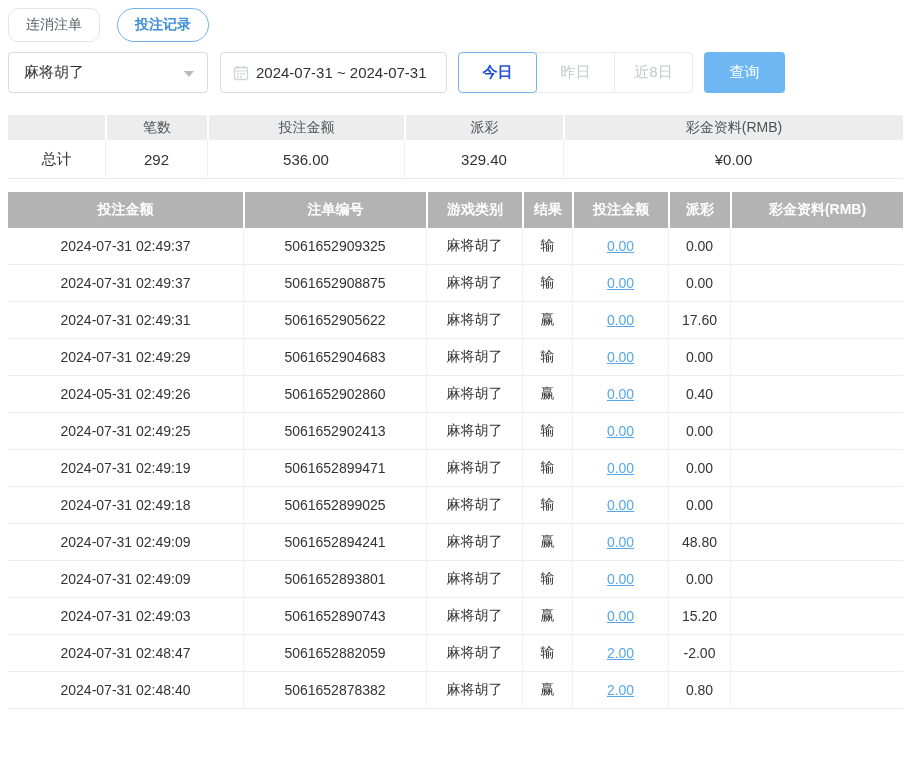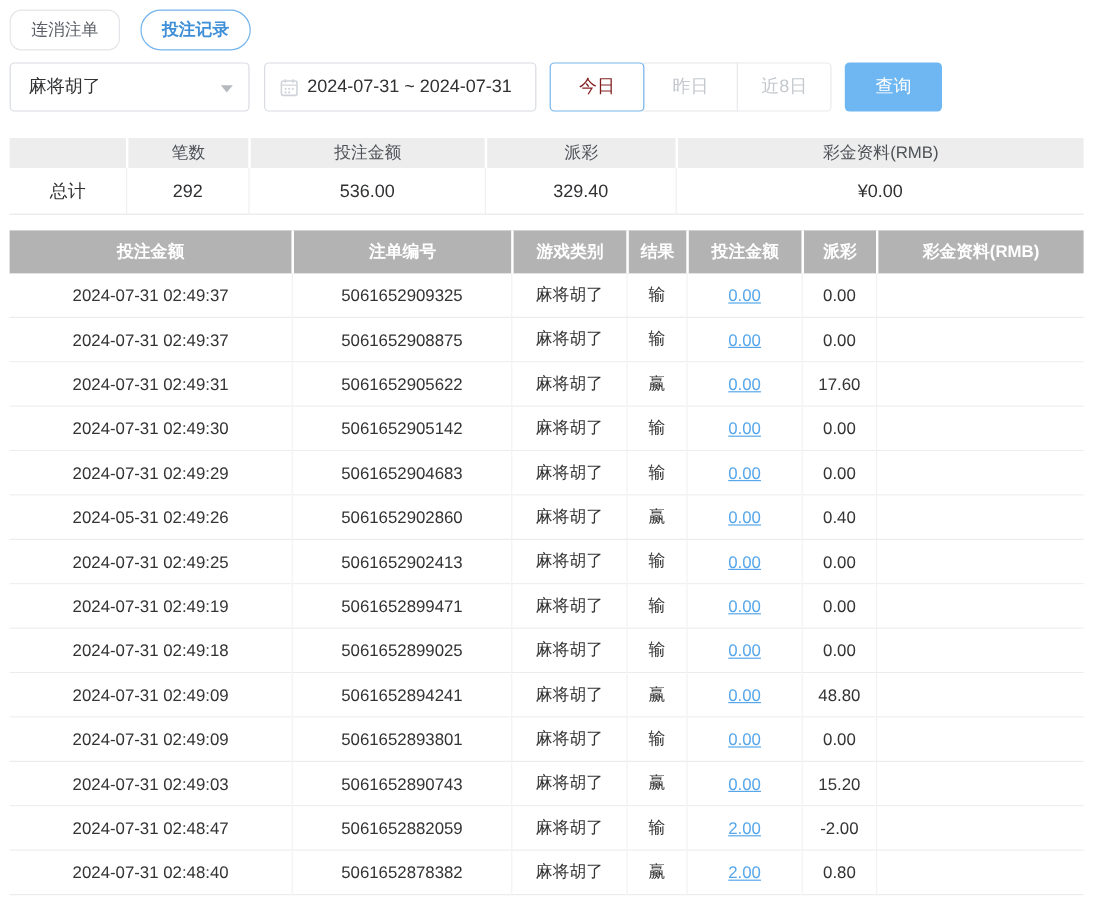--- a/index.html
+++ b/index.html
@@ -40,21 +40,21 @@
   }
   .cal-icon { flex: 0 0 auto; margin: 0 7px 0 4px; display: inline-flex; }
   .range-group { margin-left: 11px; display: flex; }
   .range-btn {
     width: 79px; height: 41px; background: #fff; border: 1px solid #e8eaed;
     color: #c4c8cd; font-size: 15px; display: inline-flex; align-items: center;
     justify-content: center; margin-left: -1px; cursor: pointer; position: relative;
   }
   .range-btn:first-child { margin-left: 0; border-radius: 4px 0 0 4px; }
   .range-btn:last-child { border-radius: 0 4px 4px 0; }
-  .range-btn.active { border: 1px solid #74b4ec; color: #7f1d1d; z-index: 1; border-radius: 4px; }
+  .range-btn.active { border: 1px solid #74b4ec; color: #1d4ed8; z-index: 1; border-radius: 4px; font-weight: bold; }
   .query-btn {
     margin-left: 11px; width: 81px; height: 41px; background: #6fb7f2; color: #fff;
     border: none; border-radius: 4px; font-size: 15px; cursor: pointer;
     font-family: inherit;
   }
 
   
   table { border-collapse: separate; border-spacing: 0; table-layout: fixed; }
   .summary-table { width: 895px; margin-bottom: 13px; }
   .summary-table th {
@@ -208,29 +208,20 @@
     <tr>
       <td>2024-07-31 02:49:31</td>
       <td>5061652905622</td>
       <td>麻将胡了</td>
       <td>赢</td>
       <td><a class="amount-link">0.00</a></td>
       <td>17.60</td>
       <td></td>
     </tr>
 
-    <tr>
-      <td>2024-07-31 02:49:30</td>
-      <td>5061652905142</td>
-      <td>麻将胡了</td>
-      <td>输</td>
-      <td><a class="amount-link">0.00</a></td>
-      <td>0.00</td>
-      <td></td>
-    </tr>
 
     <tr>
       <td>2024-07-31 02:49:29</td>
       <td>5061652904683</td>
       <td>麻将胡了</td>
       <td>输</td>
       <td><a class="amount-link">0.00</a></td>
       <td>0.00</td>
       <td></td>
     </tr>

